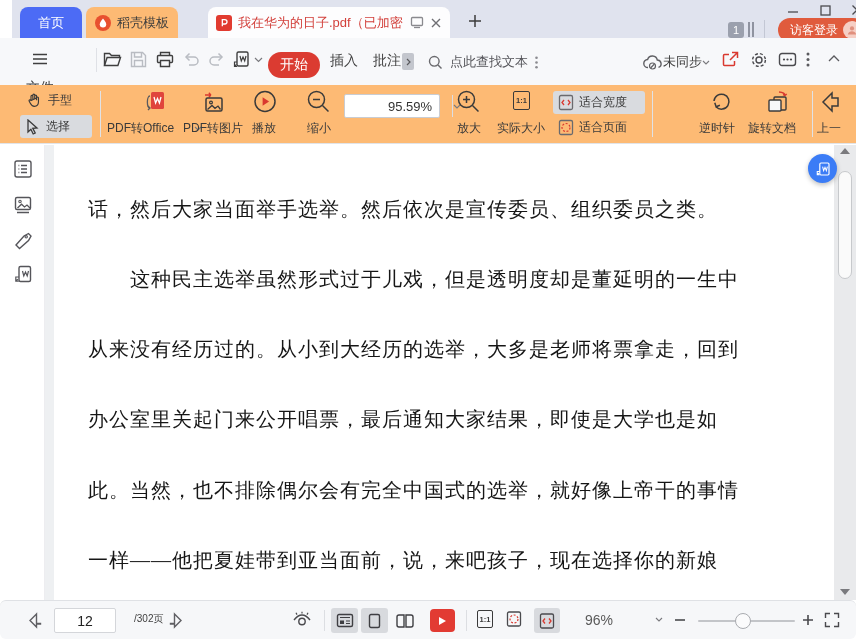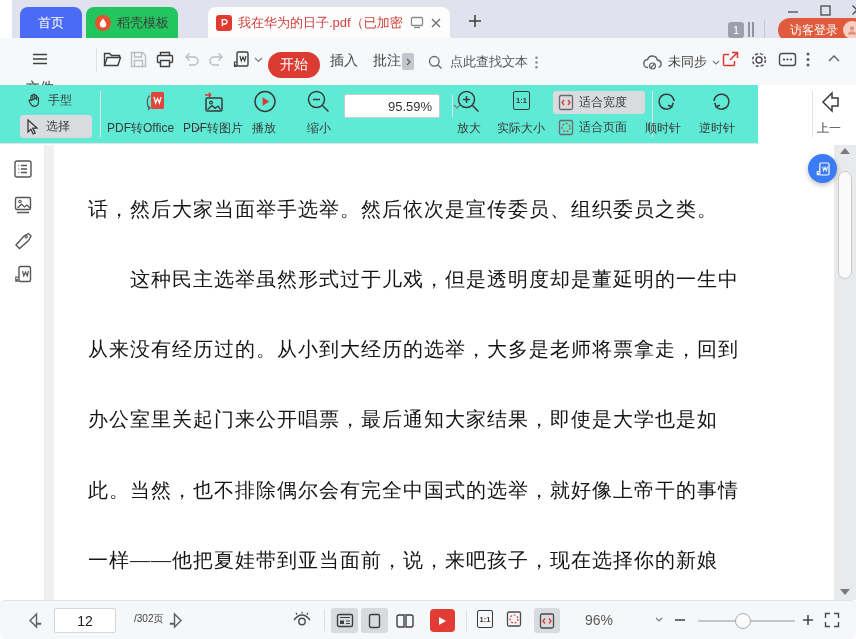--- a/index.html
+++ b/index.html
@@ -7,21 +7,21 @@
   body { font-family:"Liberation Sans","DejaVu Sans",sans-serif; background:#fff; position:relative; }
   #app { position:absolute; inset:0; width:856px; height:639px; }
   .abs { position:absolute; }
   .ic { display:inline-flex; align-items:center; justify-content:center; }
   svg { display:block; }
 
   
   .titlebar { position:absolute; left:12px; top:0; width:856px; height:38px; background:#e0e3ee; }
   .tab { position:absolute; top:7px; height:31px; border-radius:8px 8px 0 0; display:flex; align-items:center; justify-content:center; font-size:13px; cursor:default; }
   .tab-home { left:8px; width:62px; background:#4c6bf5; color:#fff; }
-  .tab-template { left:74px; width:92px; background:#22c55e; color:#3c3c3c; gap:6px; }
+  .tab-template { left:74px; width:92px; background:#fdba74; color:#3c3c3c; gap:6px; }
   .tpl-dot { width:16px; height:16px; border-radius:50%; background:#e8502f; display:flex; align-items:center; justify-content:center; }
   .tab-doc { left:196px; width:242px; background:#fdfdfe; color:#d23f3a; justify-content:flex-start; padding:0 8px; gap:6px; }
   .pdf-chip { width:16px; height:16px; border-radius:3px; background:#e13b30; flex:0 0 auto; display:flex; align-items:center; justify-content:center; }
   .doc-tab-label { flex:1 1 auto; overflow:hidden; white-space:nowrap; font-size:13px; }
   .plus-btn { position:absolute; left:452px; top:10px; width:22px; height:22px; }
   .task-badge { position:absolute; left:716px; top:22px; width:16px; height:16px; background:#9ba0ad; color:#fff; font-size:11px; border-radius:3px; display:flex; align-items:center; justify-content:center; }
   .task-bars { position:absolute; left:736px; top:22px; display:flex; gap:2px; }
   .task-bars i { display:block; width:2px; height:15px; background:#8f93a0; }
   .vsep-title { position:absolute; left:752px; top:20px; width:1px; height:20px; background:#c3c7d4; }
   .login-pill { position:absolute; left:766px; top:18px; height:24px; padding:0 4px 0 12px; background:#e05b3d; border-radius:12px; color:#fff; font-size:12px; display:flex; align-items:center; gap:5px; }
@@ -30,21 +30,21 @@
 
   
   .menubar { position:absolute; left:0; top:38px; width:856px; height:47px; background:#f7f8fa; }
   .mi { position:absolute; display:flex; align-items:center; justify-content:center; color:#3f3f3f; font-size:14px; }
   .pill-start { position:absolute; left:268px; top:52px; width:52px; height:26px; background:#db3b31; border-radius:13px; color:#fff; font-size:14px; display:flex; align-items:center; justify-content:center; transform:translateY(-38px); }
   .menu-tab { position:absolute; top:14px; font-size:14px; color:#3f3f3f; }
   .vsep-menu { position:absolute; top:10px; width:1px; height:24px; background:#dfe1e6; }
   .cursor-chip { position:absolute; left:402px; top:15px; width:12px; height:17px; background:#c3c6cd; border-radius:2px; display:flex; align-items:center; justify-content:center; color:#555; font-size:9px; }
 
   
-  .ribbon { position:absolute; left:0; top:85px; width:758px; height:59px; background:#5eead4; border-bottom:1px solid #e2e4e8; }
+  .ribbon { position:absolute; left:0; top:85px; width:856px; height:59px; background:#fdba74; border-bottom:1px solid #e2e4e8; }
   .rb-label { position:absolute; font-size:12px; color:#3a3a3a; white-space:nowrap; }
   .rb-sel { background:#d9dbdf; border-radius:3px; }
   .vsep-rb { position:absolute; top:6px; width:1px; height:46px; background:#e0e2e6; }
   .combo { position:absolute; left:344px; top:9px; width:96px; height:24px; background:#fff; border:1px solid #c9ccd2; border-radius:2px; display:flex; }
   .combo input { flex:1; border:none; outline:none; font-size:13px; color:#333; padding:0 6px; background:transparent; font-family:inherit; width:70px;margin-left:37px; }
   .combo .dd { width:18px; border-left:1px solid #dcdee3; display:flex; align-items:center; justify-content:center; }
   .fitbtn { position:absolute; left:553px; width:92px; height:23px; display:flex; align-items:center; gap:5px; padding:0 5px; font-size:12px; color:#3a3a3a; border-radius:3px; }
   .box11 { width:17px; height:19px; border:1.4px solid #3a3a3a; border-radius:2px; display:flex; align-items:center; justify-content:center; font-size:7.5px; color:#3a3a3a; font-weight:bold; }
   .edge-expand { position:absolute; left:846px; top:96px; width:10px; height:34px; background:#d9dbdf; border-radius:3px 0 0 3px; display:flex; align-items:center; justify-content:center; }
 
@@ -228,21 +228,21 @@
           </svg>
       </span>
       <span style="font-size:13px; color:#55555a;">点此查找文本</span>
       <svg width="3" height="13" viewBox="0 0 3 13">
           <circle cx="1.5" cy="1.8" r="1.3" fill="#8a8a8f"></circle>
           <circle cx="1.5" cy="6.5" r="1.3" fill="#8a8a8f"></circle>
           <circle cx="1.5" cy="11.2" r="1.3" fill="#8a8a8f"></circle>
         </svg>
     </div>
 
-    <div class="mi" style="left:643px; top:15px; gap:5px;">
+    <div class="mi" style="left:643px; top:15px; ">
       <span class="ic">
         <svg width="20" height="16" viewBox="0 0 20 16">
             <path d="M5 13.5a4 4 0 0 1-.4-8A5 5 0 0 1 14.3 6a3.8 3.8 0 0 1 1.2 7.4" fill="none" stroke="#5f5f63" stroke-width="1.4"></path>
             <circle cx="9.5" cy="12" r="3" fill="#f7f8fa" stroke="#5f5f63" stroke-width="1.2"></circle>
             <path d="M7.6 14l3.8-4" stroke="#5f5f63" stroke-width="1.2"></path>
           </svg>
       </span>
       <span style="font-size:13px;">未同步</span>
       <svg width="8" height="5" viewBox="0 0 8 5">
           <path d="M1 1l3 3 3-3" fill="none" stroke="#7a7a7e" stroke-width="1.1"></path>
@@ -372,33 +372,34 @@
     </div>
     <div class="fitbtn" style="top:31px;">
       <svg width="16" height="17" viewBox="0 0 16 17">
           <rect x="1.5" y="1.5" width="13" height="14" rx="1.5" fill="none" stroke="#6a6a6e" stroke-width="1.3"></rect>
           <circle cx="8" cy="8.5" r="4" fill="none" stroke="#d9382f" stroke-width="1.2" stroke-dasharray="2 1.6"></circle>
         </svg>
       <span>适合页面</span>
     </div>
     <div class="vsep-rb" style="left:652px;"></div>
 
-    <div class="abs" style="left:638px; top:2px; width:56px; height:54px;">
-      <svg class="abs" style="left:17px; top:3px;" width="24" height="24" viewBox="0 0 24 24">
-          <path d="M19 11a7.5 7.5 0 1 0-2.2 6" fill="none" stroke="#3a3a3a" stroke-width="1.5"></path>
-          <path d="M18.2 12.8l-1.3 4-3.8-1.5" fill="none" stroke="#3a3a3a" stroke-width="1.5"></path>
-        </svg>
-      <span class="rb-label" style="left:7px; top:33px;">顺时针</span>
-    </div>
     <div class="abs" style="left:692px; top:2px; width:56px; height:54px;">
       <svg class="abs" style="left:17px; top:3px;" width="24" height="24" viewBox="0 0 24 24">
           <path d="M5 11a7.5 7.5 0 1 1 2.2 6" fill="none" stroke="#3a3a3a" stroke-width="1.5"></path>
           <path d="M5.8 12.8l1.3 4 3.8-1.5" fill="none" stroke="#3a3a3a" stroke-width="1.5"></path>
         </svg>
       <span class="rb-label" style="left:7px; top:33px;">逆时针</span>
+    </div>
+    <div class="abs" style="left:746px; top:2px; width:62px; height:54px;">
+      <svg class="abs" style="left:19px; top:3px;" width="26" height="24" viewBox="0 0 26 24">
+        <path d="M14 2c4 .2 6 1.4 6.2 3.6M20.2 5.6l1.5-1.8M20.2 5.6l-2.2-.9" fill="none" stroke="#d9382f" stroke-width="1.3"></path>
+        <rect x="9" y="7" width="12" height="13" rx="1" fill="none" stroke="#3a3a3a" stroke-width="1.4"></rect>
+        <rect x="4" y="10" width="12" height="11" rx="1" fill="#f7f8fa" stroke="#3a3a3a" stroke-width="1.4"></rect>
+      </svg>
+      <span class="rb-label" style="left:2px; top:33px;">旋转文档</span>
     </div>
     <div class="vsep-rb" style="left:812px;"></div>
 
     <div class="abs" style="left:816px; top:2px; width:40px; height:54px;">
       <svg class="abs" style="left:4px; top:3px;" width="23" height="24" viewBox="0 0 23 24">
           <path d="M12 3L3 12l9 9v-5h6v-8h-6z" fill="none" stroke="#3a3a3a" stroke-width="1.5"></path>
         </svg>
       <span class="rb-label" style="left:1px; top:33px;">上一</span>
     </div>
     <div class="edge-expand">

